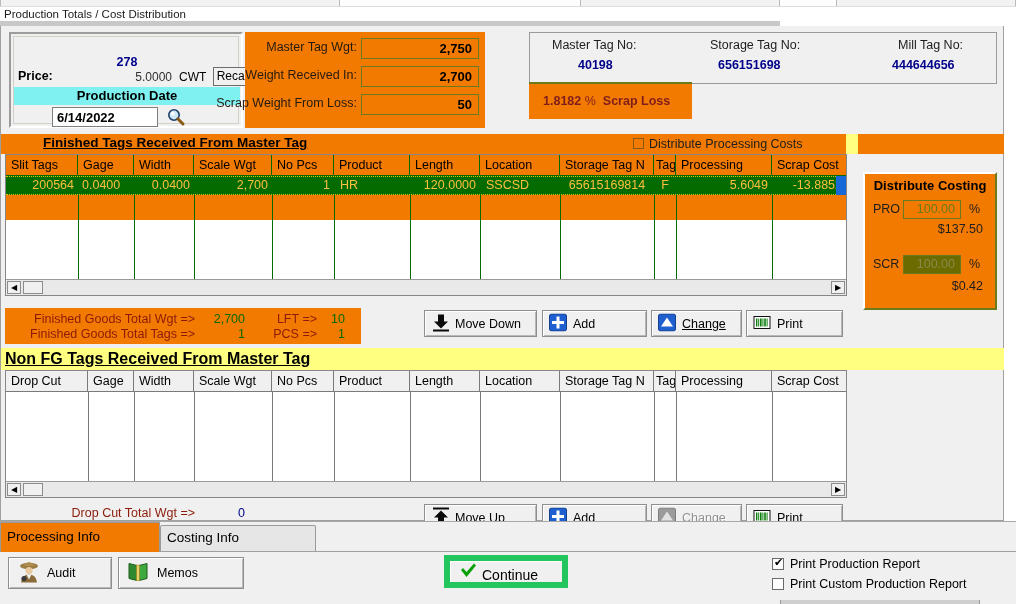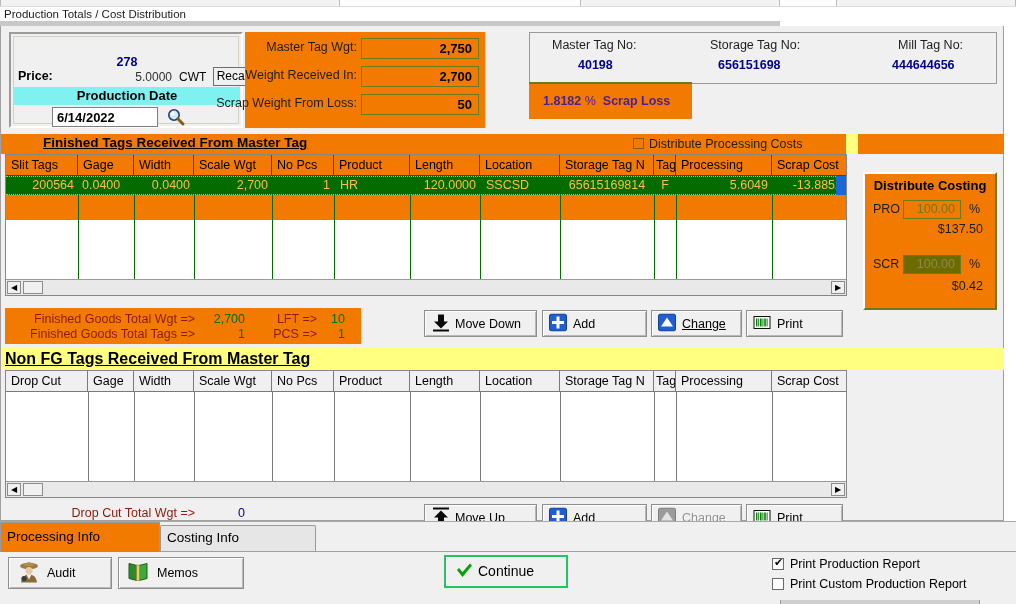--- a/index.html
+++ b/index.html
@@ -58,21 +58,21 @@
             border:1px solid #6b7a1c; text-align:right; padding-right:6px; font-weight:bold; font-size:13px;
             color:#000; line-height:19px; }
 
   
   #tagBox { position:absolute; left:528px; top:6px; width:468px; height:52px; background:#f0f0f0;
             border:1px solid #9a9a9a; }
   .tagLbl { position:absolute; top:5px; font-size:12.5px; color:#1d1d1d; }
   .tagVal { position:absolute; top:25px; font-weight:bold; font-size:12.5px; color:#00008b; }
   #scrapLossBox { position:absolute; left:528px; top:56px; width:163px; height:37px; background:#f37a00;
                   border-top:2px solid #6b7a1c; }
-  #scrapLossTxt { position:absolute; left:14px; top:10px; font-size:12.5px; font-weight:bold; color:#4c1d95; }
+  #scrapLossTxt { position:absolute; left:14px; top:10px; font-size:12.5px; font-weight:bold; color:#7f1d1d; }
   #scrapLossTxt .pct { font-weight:normal; }
 
   
   #fgHeaderBar { position:absolute; left:0; top:108px; width:1004px; height:20px; background:#f37a00; }
   #fgTitle { position:absolute; left:4px; top:1px; font-weight:bold; font-size:13.5px; color:#000;
              text-decoration:underline;padding-left:38px; }
   #distCostWrap { position:absolute; left:632px; top:3px; font-size:12.5px; color:#1d1d1d; }
   #distCostCb { display:inline-block; width:11px; height:11px; background:#f37a00; border:1px solid #8a5a14;
                 vertical-align:-1px; margin-right:5px; }
   #yellowTab { position:absolute; left:845px; top:108px; width:12px; height:20px; background:#ffff80; }
@@ -478,21 +478,21 @@
   <span class="ico" style="left:8px;">
     <svg width="22" height="22" viewBox="0 0 22 22">
       <path d="M2 3 L10 5 L10 20 L2 18 Z" fill="#2f8a2f" stroke="#1b5c1b"></path>
       <path d="M20 3 L12 5 L12 20 L20 18 Z" fill="#3fa83f" stroke="#1b5c1b"></path>
       <rect x="9.6" y="4.6" width="2.8" height="15.6" fill="#e8d06a" stroke="#a88a20" stroke-width="0.6"></rect>
     </svg>
   </span>
   <span class="lbl" style="left:38px;line-height:30px;">Memos</span>
 </div>
 
-<div class="btn" style="left:444px;top:555px;width:124px;height:33px;border:2px solid #22c55e;box-shadow:inset 1px 1px 0 #ffffff;">
+<div class="btn" style="left:444px;top:555px;width:124px;height:33px;border:6px solid #22c55e;box-shadow:inset 1px 1px 0 #ffffff;">
   <span class="ico" style="left:10px;">
     <svg width="17" height="15" viewBox="0 0 17 15">
       <polygon points="1,7 3,5 6.5,9 14,0.5 16,2.5 6.5,14" fill="#0aa00a"></polygon>
     </svg>
   </span>
   <span class="lbl" style="left:32px;line-height:29px;font-size:14px;">Continue</span>
 </div>
 
 <div class="cbRow" style="left:772px;top:557px;">
   <span class="cbBox checked"></span><span>Print Production Report</span>

